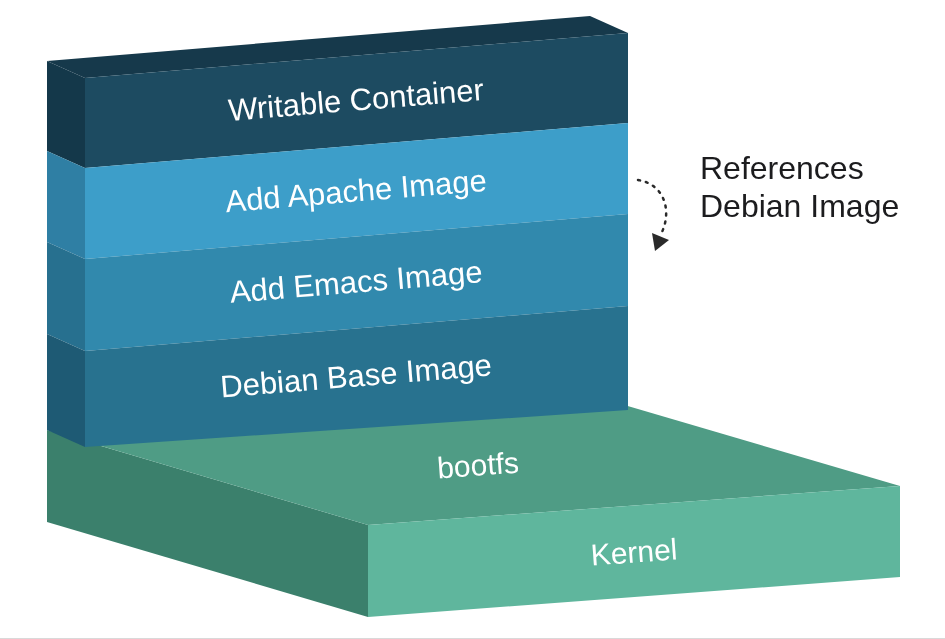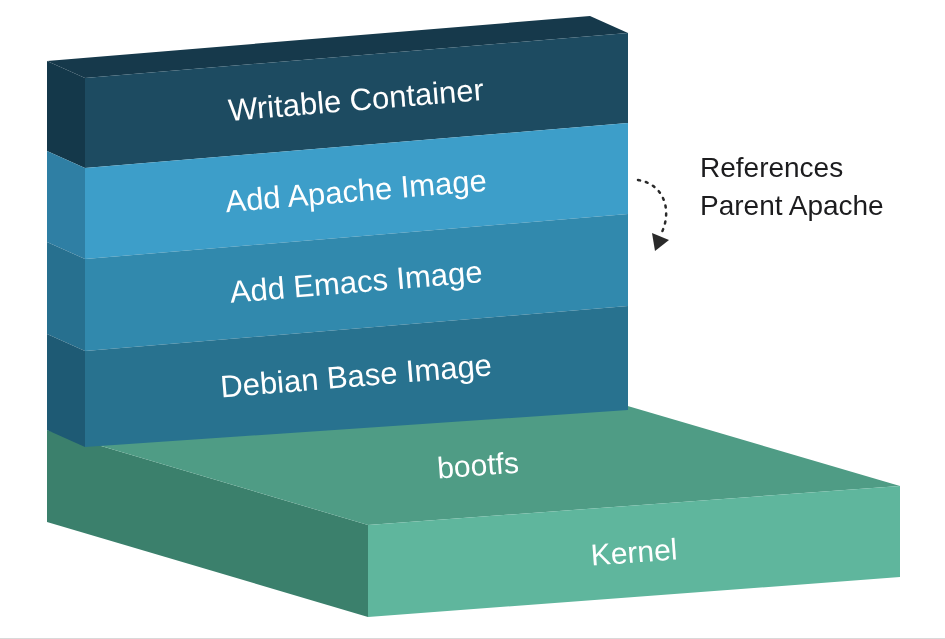--- a/index.html
+++ b/index.html
@@ -15,21 +15,21 @@
   .stage svg{position:absolute;left:0;top:0;}
   svg text{
     font-family:"Liberation Sans","DejaVu Sans",sans-serif;
     font-weight:400;
   }
   .layer-label{font-size:31px;}
   .platform-label{font-size:30px;}
   .annotation{
     position:absolute;
     left:700px;top:149px;
-    font-size:28px;
+    font-size:32px;
     line-height:38px;
     color:#1c1c1e;
     white-space:nowrap;
   }
 </style>
 </head>
 <body>
 
 <div class="stage">
   <svg width="945" height="639" viewBox="0 0 945 639">
@@ -57,15 +57,15 @@
 
     <text class="platform-label" x="478" y="465" text-anchor="middle" dominant-baseline="central" transform="rotate(-4.1 478 465)" fill="#ffffff">bootfs</text>
     <text class="platform-label" x="634" y="552" text-anchor="middle" dominant-baseline="central" transform="rotate(-4.1 634 552)" fill="#ffffff">Kernel</text>
 
     <path d="M 638 180 C 664 184 672 210 662 232" fill="none" stroke-width="2.5" stroke-linecap="round" stroke-dasharray="2 6" stroke="#2a2a2a"></path>
     <polygon points="655,251 652,233 669,240" fill="#2a2a2a"></polygon>
   </svg>
 
   <div class="annotation">
     <div>References</div>
-    <div>Parent Apache</div>
+    <div>Debian Image</div>
   </div>
 </div>
 
 </body></html>

